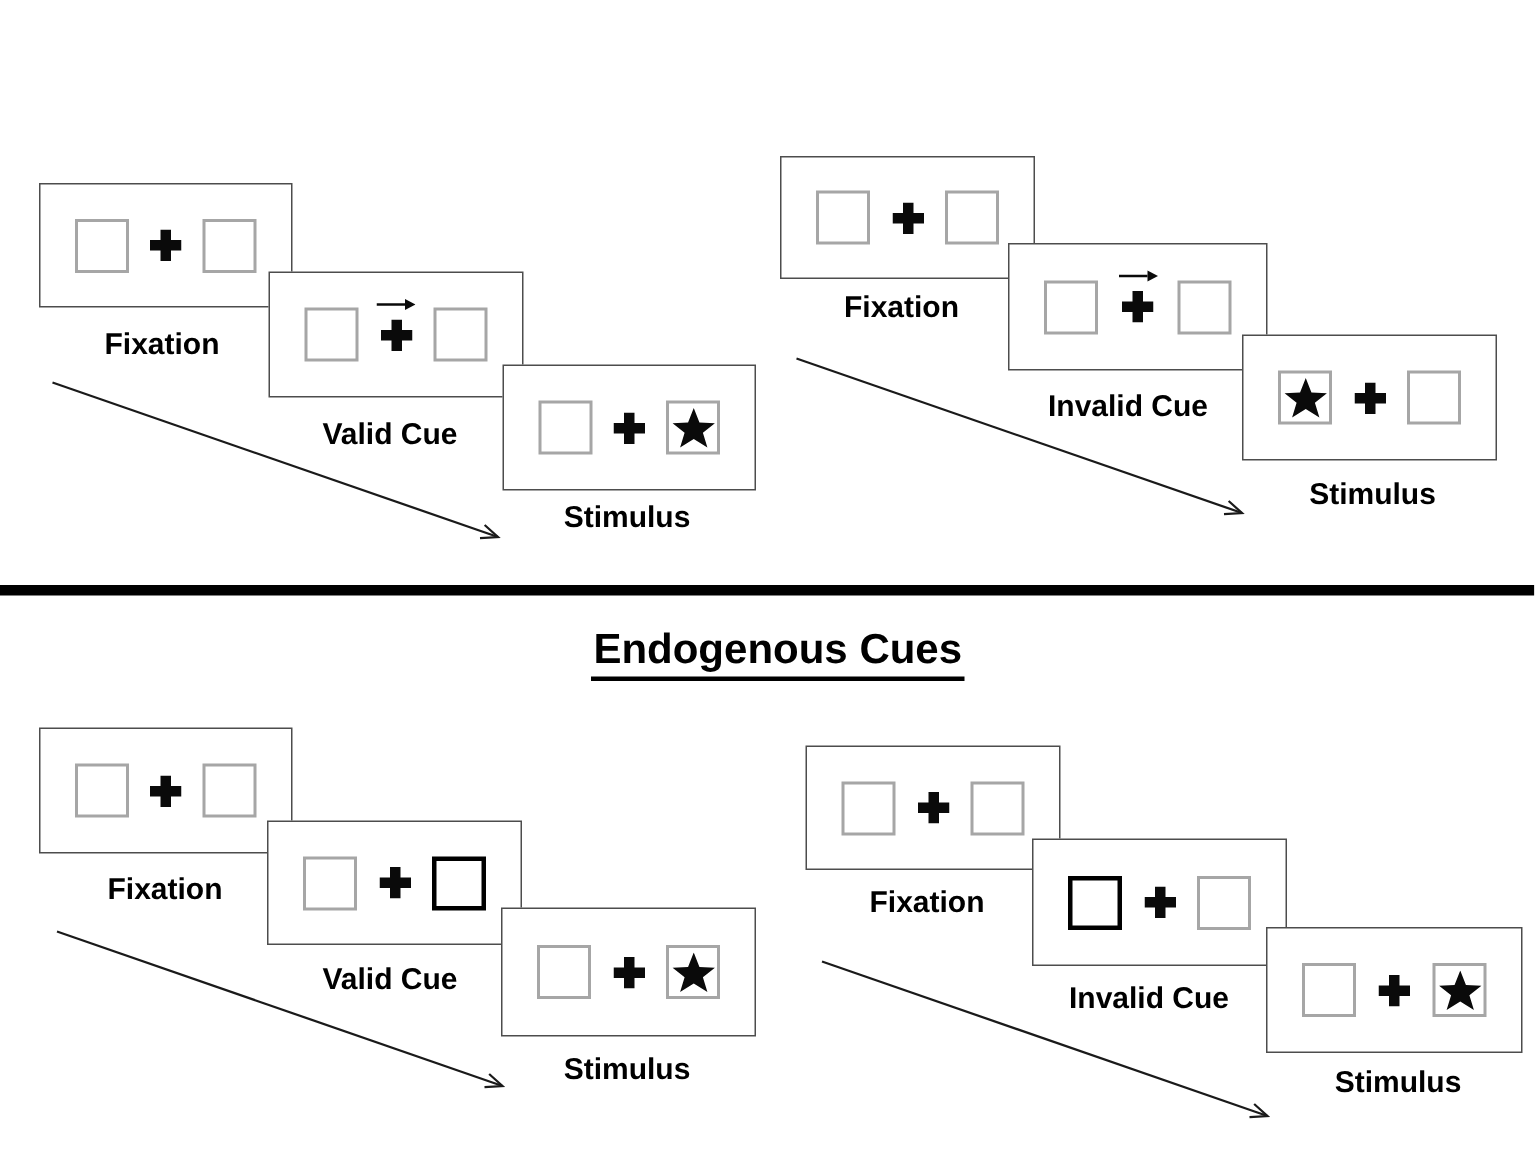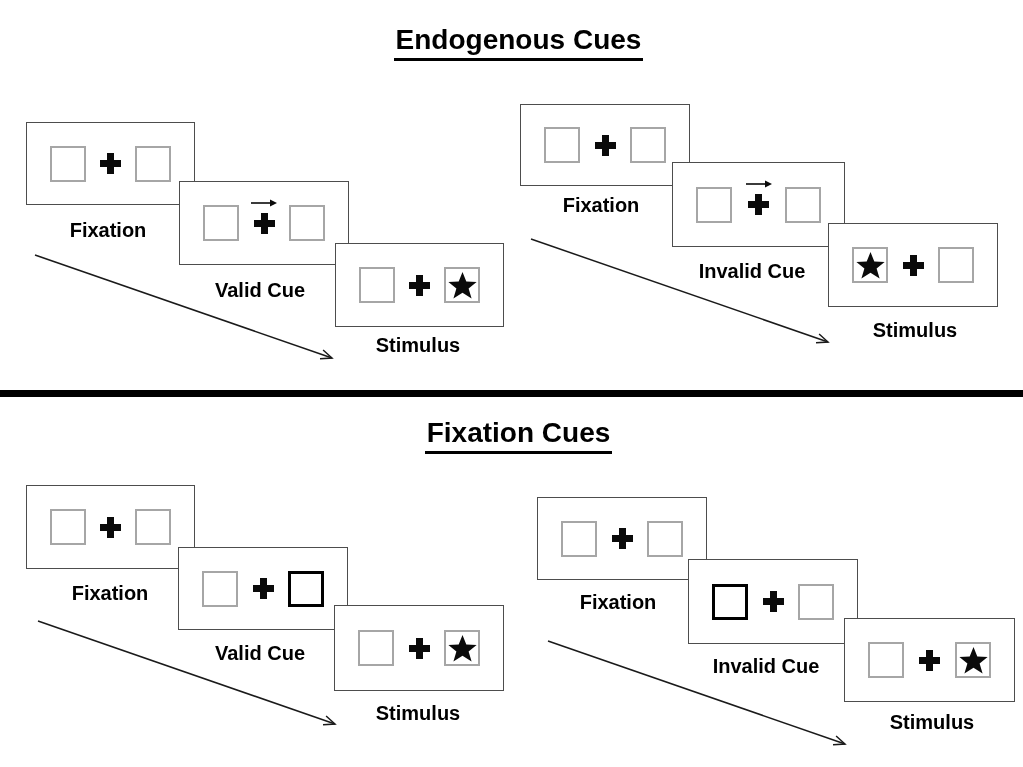--- a/index.html
+++ b/index.html
@@ -46,26 +46,23 @@
 
 <svg width="0" height="0" style="position:absolute" aria-hidden="true">
   <defs>
     <path id="crossPath" d="M7 0 H14 V7 H21 V14 H14 V21 H7 V14 H0 V7 H7 Z" fill="#0a0a0a"></path>
     <polygon id="starPoly" points="14.5,0 18.3,9.6 28.6,10.1 20.6,16.5 23.6,26.4 14.5,20.7 5.4,26.4 8.4,16.5 0.4,10.1 10.7,9.6" fill="#0a0a0a"></polygon>
   </defs>
 </svg>
 
 <div id="stage">
 
-  <div class="section-title" style="top:24px;">
-    <span class="u">Endogenous Cues</span>
-  </div>
   <div class="divider" style="top:390px;"></div>
   <div class="section-title" style="top:417px;">
-    <span class="u">Fixation Cues</span>
+    <span class="u">Endogenous Cues</span>
   </div>
 
   <section>
     <svg class="tl-arrow" style="left:30px;top:250px;" width="312" height="118">
       <path d="M5 5 L302 108" stroke="#1a1a1a" stroke-width="1.5" fill="none"></path>
       <path d="M290 108.8 L302 108 L293.1 100" stroke="#1a1a1a" stroke-width="1.5" fill="none"></path>
     </svg>
     <div class="card" style="left:26px;top:122px;width:169px;height:83px;">
       <div class="sq"></div>
       <div class="symbol"><svg width="21" height="21">

